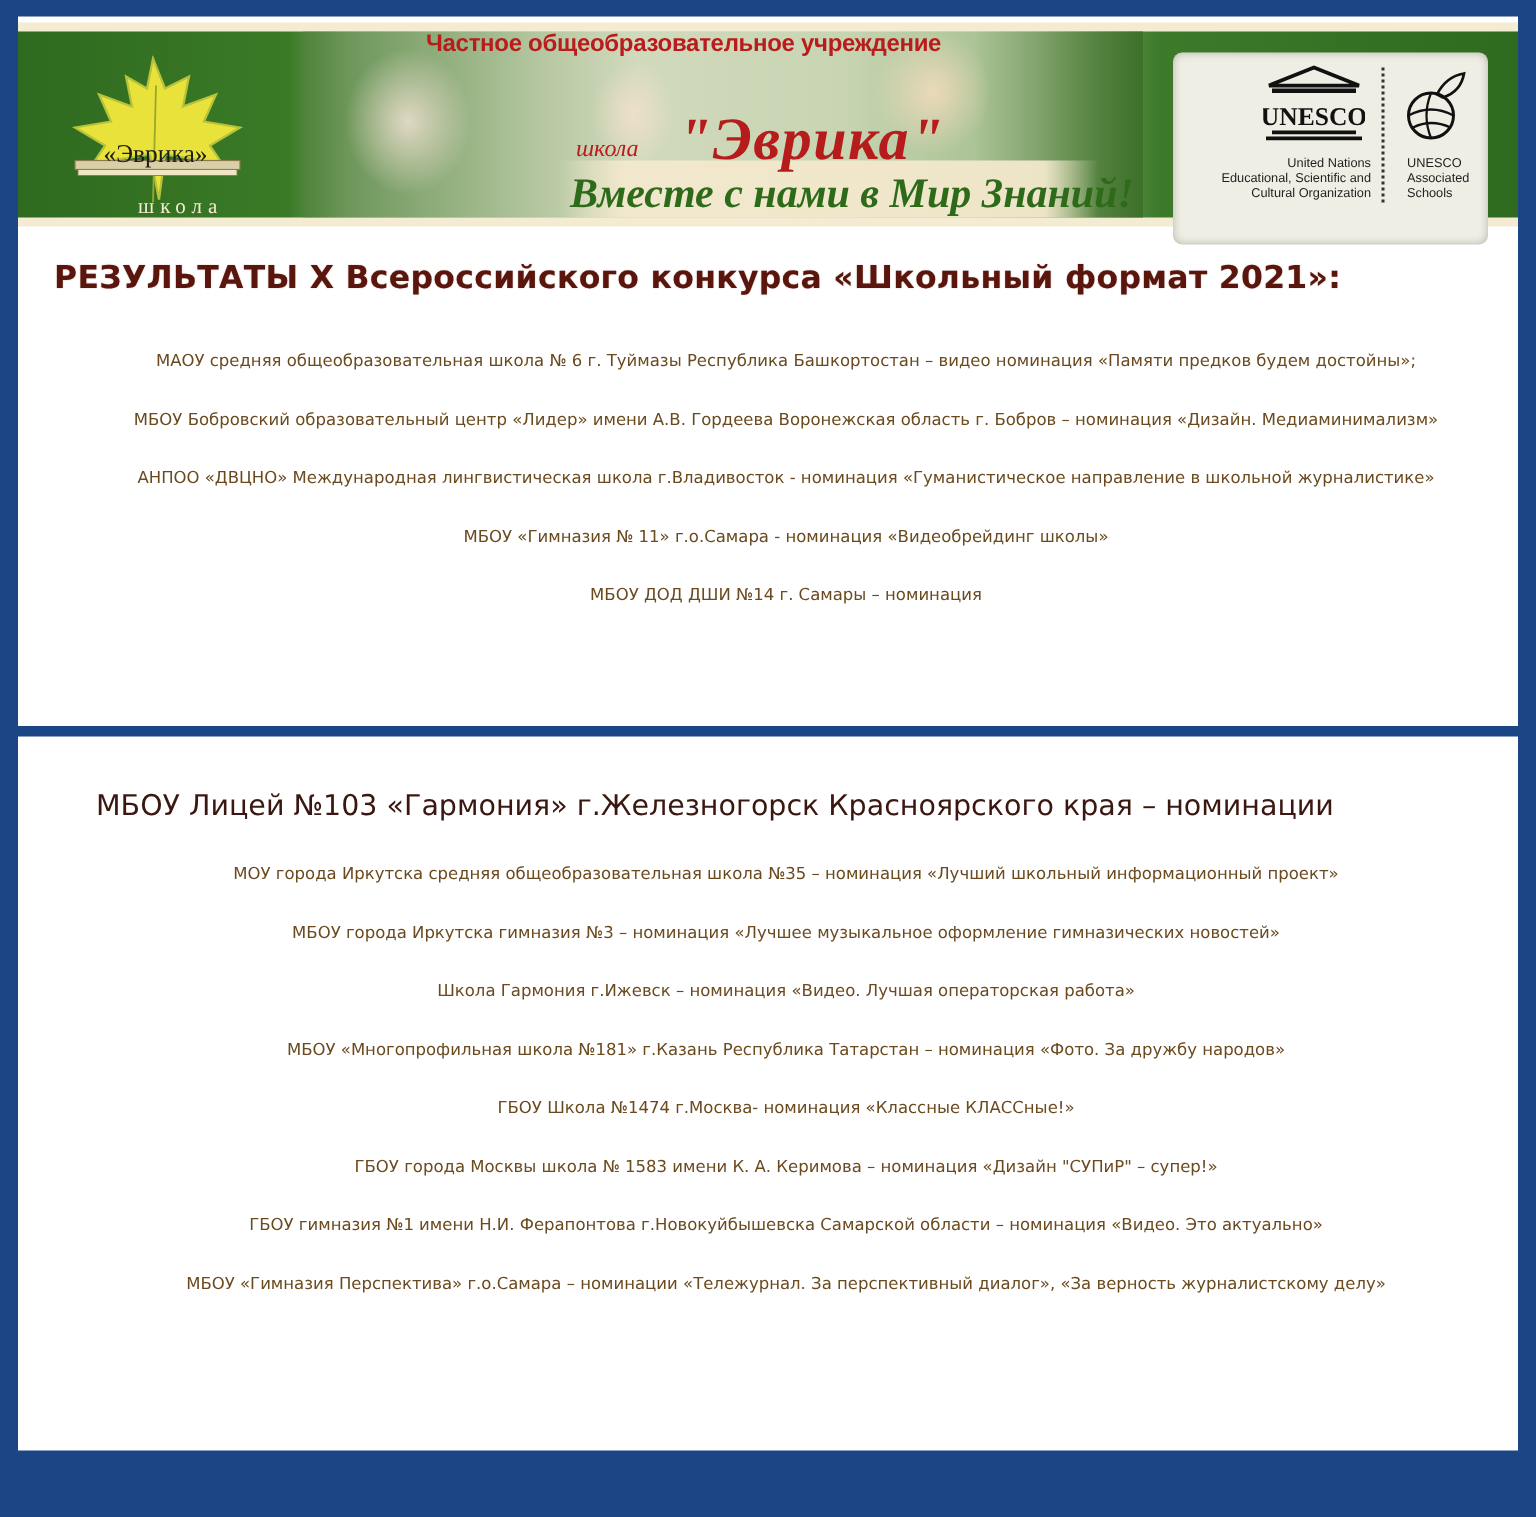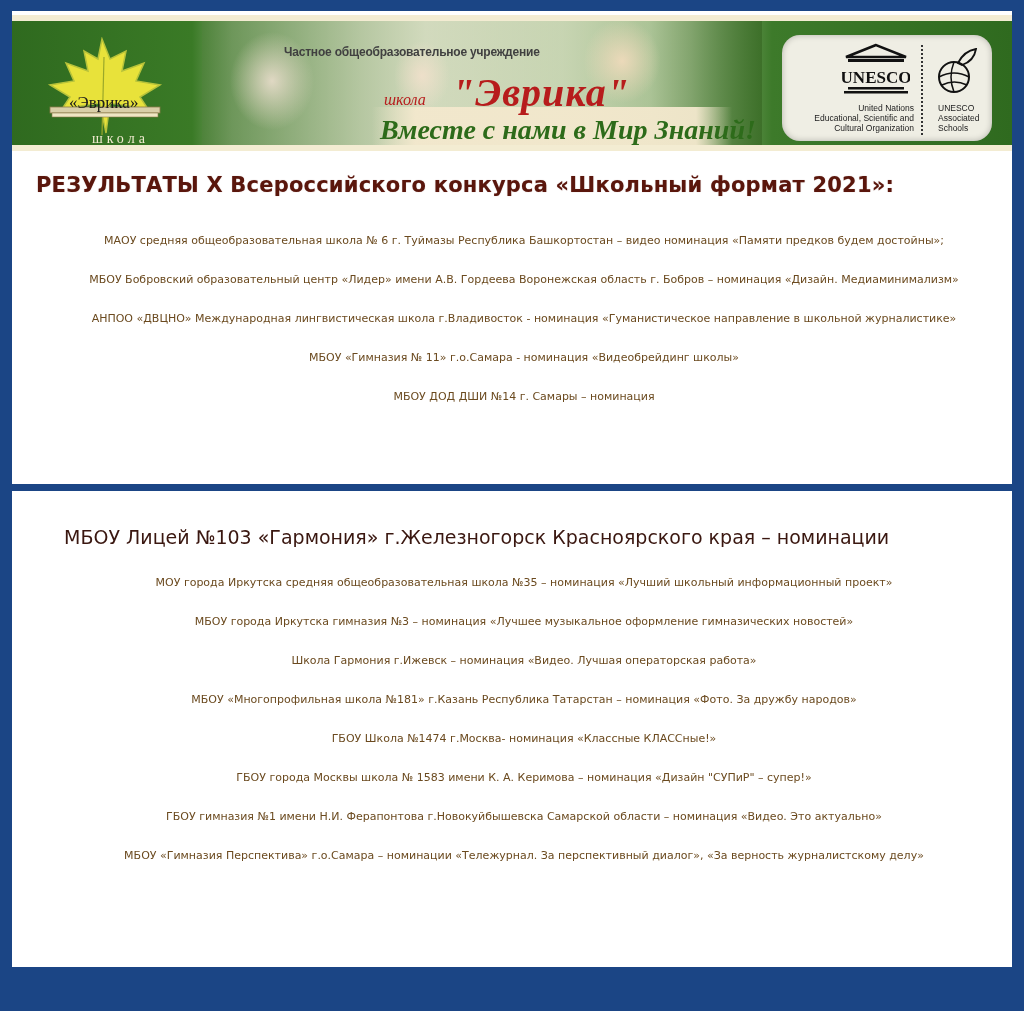--- a/index.html
+++ b/index.html
@@ -49,26 +49,25 @@
   }
   .banner-cream-strip {
     position: absolute;
     left: 360px; top: 92px;
     width: 360px; height: 38px;
     background: linear-gradient(90deg, rgba(243,232,205,0) 0%, rgba(243,232,205,0.95) 12%, rgba(243,232,205,0.95) 90%, rgba(243,232,205,0) 100%);
   }
   .banner-top-text {
     position: absolute;
     left: 272px; top: 6px;
-    font-size: 12px;
-    font-weight: bold;
-    color: #404040;
+    font-size: 16px;
+    font-weight: bold;
+    color: #b91c1c;
     letter-spacing: -0.2px;
     font-family: "Liberation Sans", sans-serif;
-    margin-top: 24px;
   }
   .banner-school-word {
     position: absolute;
     left: 372px; top: 76px;
     font-size: 16px;
     font-style: italic;
     color: #b71c1c;
     font-family: "Liberation Serif", serif;
   }
   .banner-evrika {
@@ -110,23 +109,23 @@
     font-family: "Liberation Serif", serif;
     font-size: 14px;
     letter-spacing: 4px;
     color: #f3ecd2;
   }
 
   
   .unesco-badge {
     position: absolute;
     left: 770px; top: 20px;
-    width: 210px; height: 106px;
+    width: 210px; height: 128px;
     background: #efeee4;
-    border-radius: 18px;
+    border-radius: 6px;
     box-shadow: inset 0 0 6px rgba(0,0,0,0.25);
   }
   .unesco-temple {
     position: absolute;
     left: 60px; top: 8px;
     width: 68px; height: 52px;
   }
   .unesco-divider {
     position: absolute;
     left: 139px; top: 10px;

